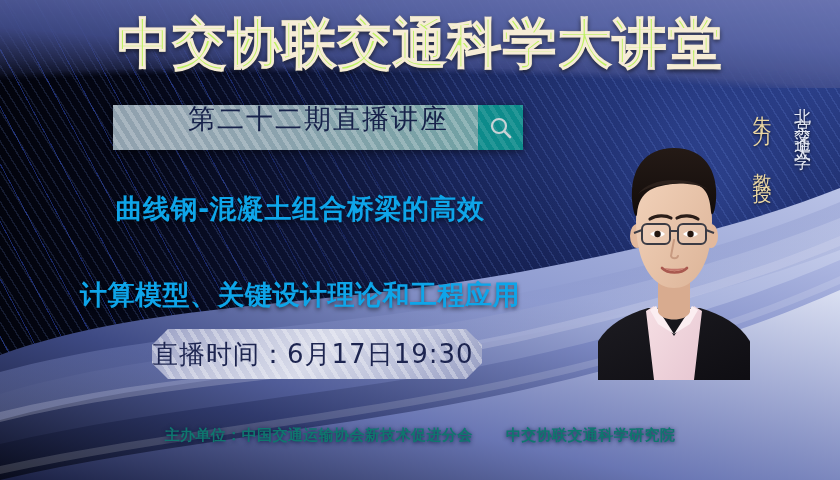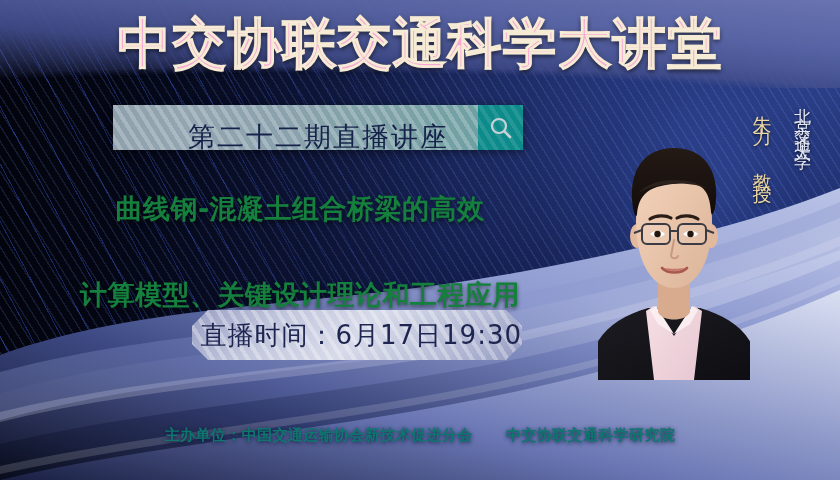--- a/index.html
+++ b/index.html
@@ -75,37 +75,37 @@
   }
 
   
   .header-title{
     position:absolute;left:0;right:0;top:14px;
     text-align:center;
     font-family:"DejaVu Sans","Liberation Sans",sans-serif;
     font-size:54px;line-height:60px;
     font-weight:700;
     letter-spacing:1px;
-    color:#f9a8d4;
+    color:#bef264;
     text-shadow:0 2px 5px rgba(0,0,0,.75), 0 0 2px rgba(255,240,210,.55);
     white-space:nowrap;
     -webkit-text-stroke:1px #f6ecd6;
   }
 
   
   .banner{
     position:absolute;left:113px;top:105px;
     width:410px;height:45px;
     display:flex;align-items:stretch;
     box-shadow:0 2px 8px rgba(0,0,0,.45);
   }
   .banner-bar{
     position:relative;flex:1;
     background:linear-gradient(100deg,#8fa0ad 0%,#93a5b1 20%,#8aa2ad 48%,#7fa2a8 74%,#6fa0a3 100%);
-    display:flex;align-items:flex-end;justify-content:center;
+    display:flex;align-items:flex-start;justify-content:center;
     overflow:hidden;
   }
   .banner-bar::after{
     content:"";position:absolute;inset:0;
     background-image:repeating-linear-gradient(58deg,
       rgba(255,255,255,0) 0px,rgba(255,255,255,0) 5px,
       rgba(255,255,255,.22) 5px,rgba(255,255,255,.22) 9px);
     pointer-events:none;
   }
   .banner-text{
@@ -128,36 +128,35 @@
   }
   .banner-icon svg{position:relative;z-index:2;}
 
   
   .lecture-title{
     position:absolute;left:0;top:190px;width:600px;
     text-align:center;
     font-family:"DejaVu Sans","Liberation Sans",sans-serif;
     font-weight:700;
     font-size:27px;line-height:38px;
-    color:#15803d;
+    color:#0ea5e9;
     letter-spacing:.5px;
     text-shadow:0 2px 4px rgba(0,0,0,.6);
   }
   .lecture-title .l2{letter-spacing:.5px;margin-top:48px;}
 
   
   .time-pill{
-    position:absolute;left:152px;top:310px;
+    position:absolute;left:152px;top:329px;
     width:330px;height:50px;
-    display:flex;align-items:center;justify-content:flex-end;
+    display:flex;align-items:center;justify-content:flex-start;
     background:linear-gradient(135deg,#9aa0c4 0%,#c3c7dd 26%,#d7dae9 50%,#bcc1da 74%,#969dc2 100%);
     clip-path:polygon(16px 0,calc(100% - 16px) 0,100% 16px,100% calc(100% - 16px),calc(100% - 16px) 100%,16px 100%,0 calc(100% - 16px),0 16px);
     box-shadow:0 3px 12px rgba(0,0,0,.5);
     overflow:hidden;
-    margin-left:40px;
   }
   .time-pill::after{
     content:"";position:absolute;inset:0;
     background-image:repeating-linear-gradient(58deg,
       rgba(255,255,255,0) 0px,rgba(255,255,255,0) 6px,
       rgba(255,255,255,.30) 6px,rgba(255,255,255,.30) 10px);
   }
   .time-text{
     position:relative;z-index:2;
     font-size:26px;line-height:26px;

